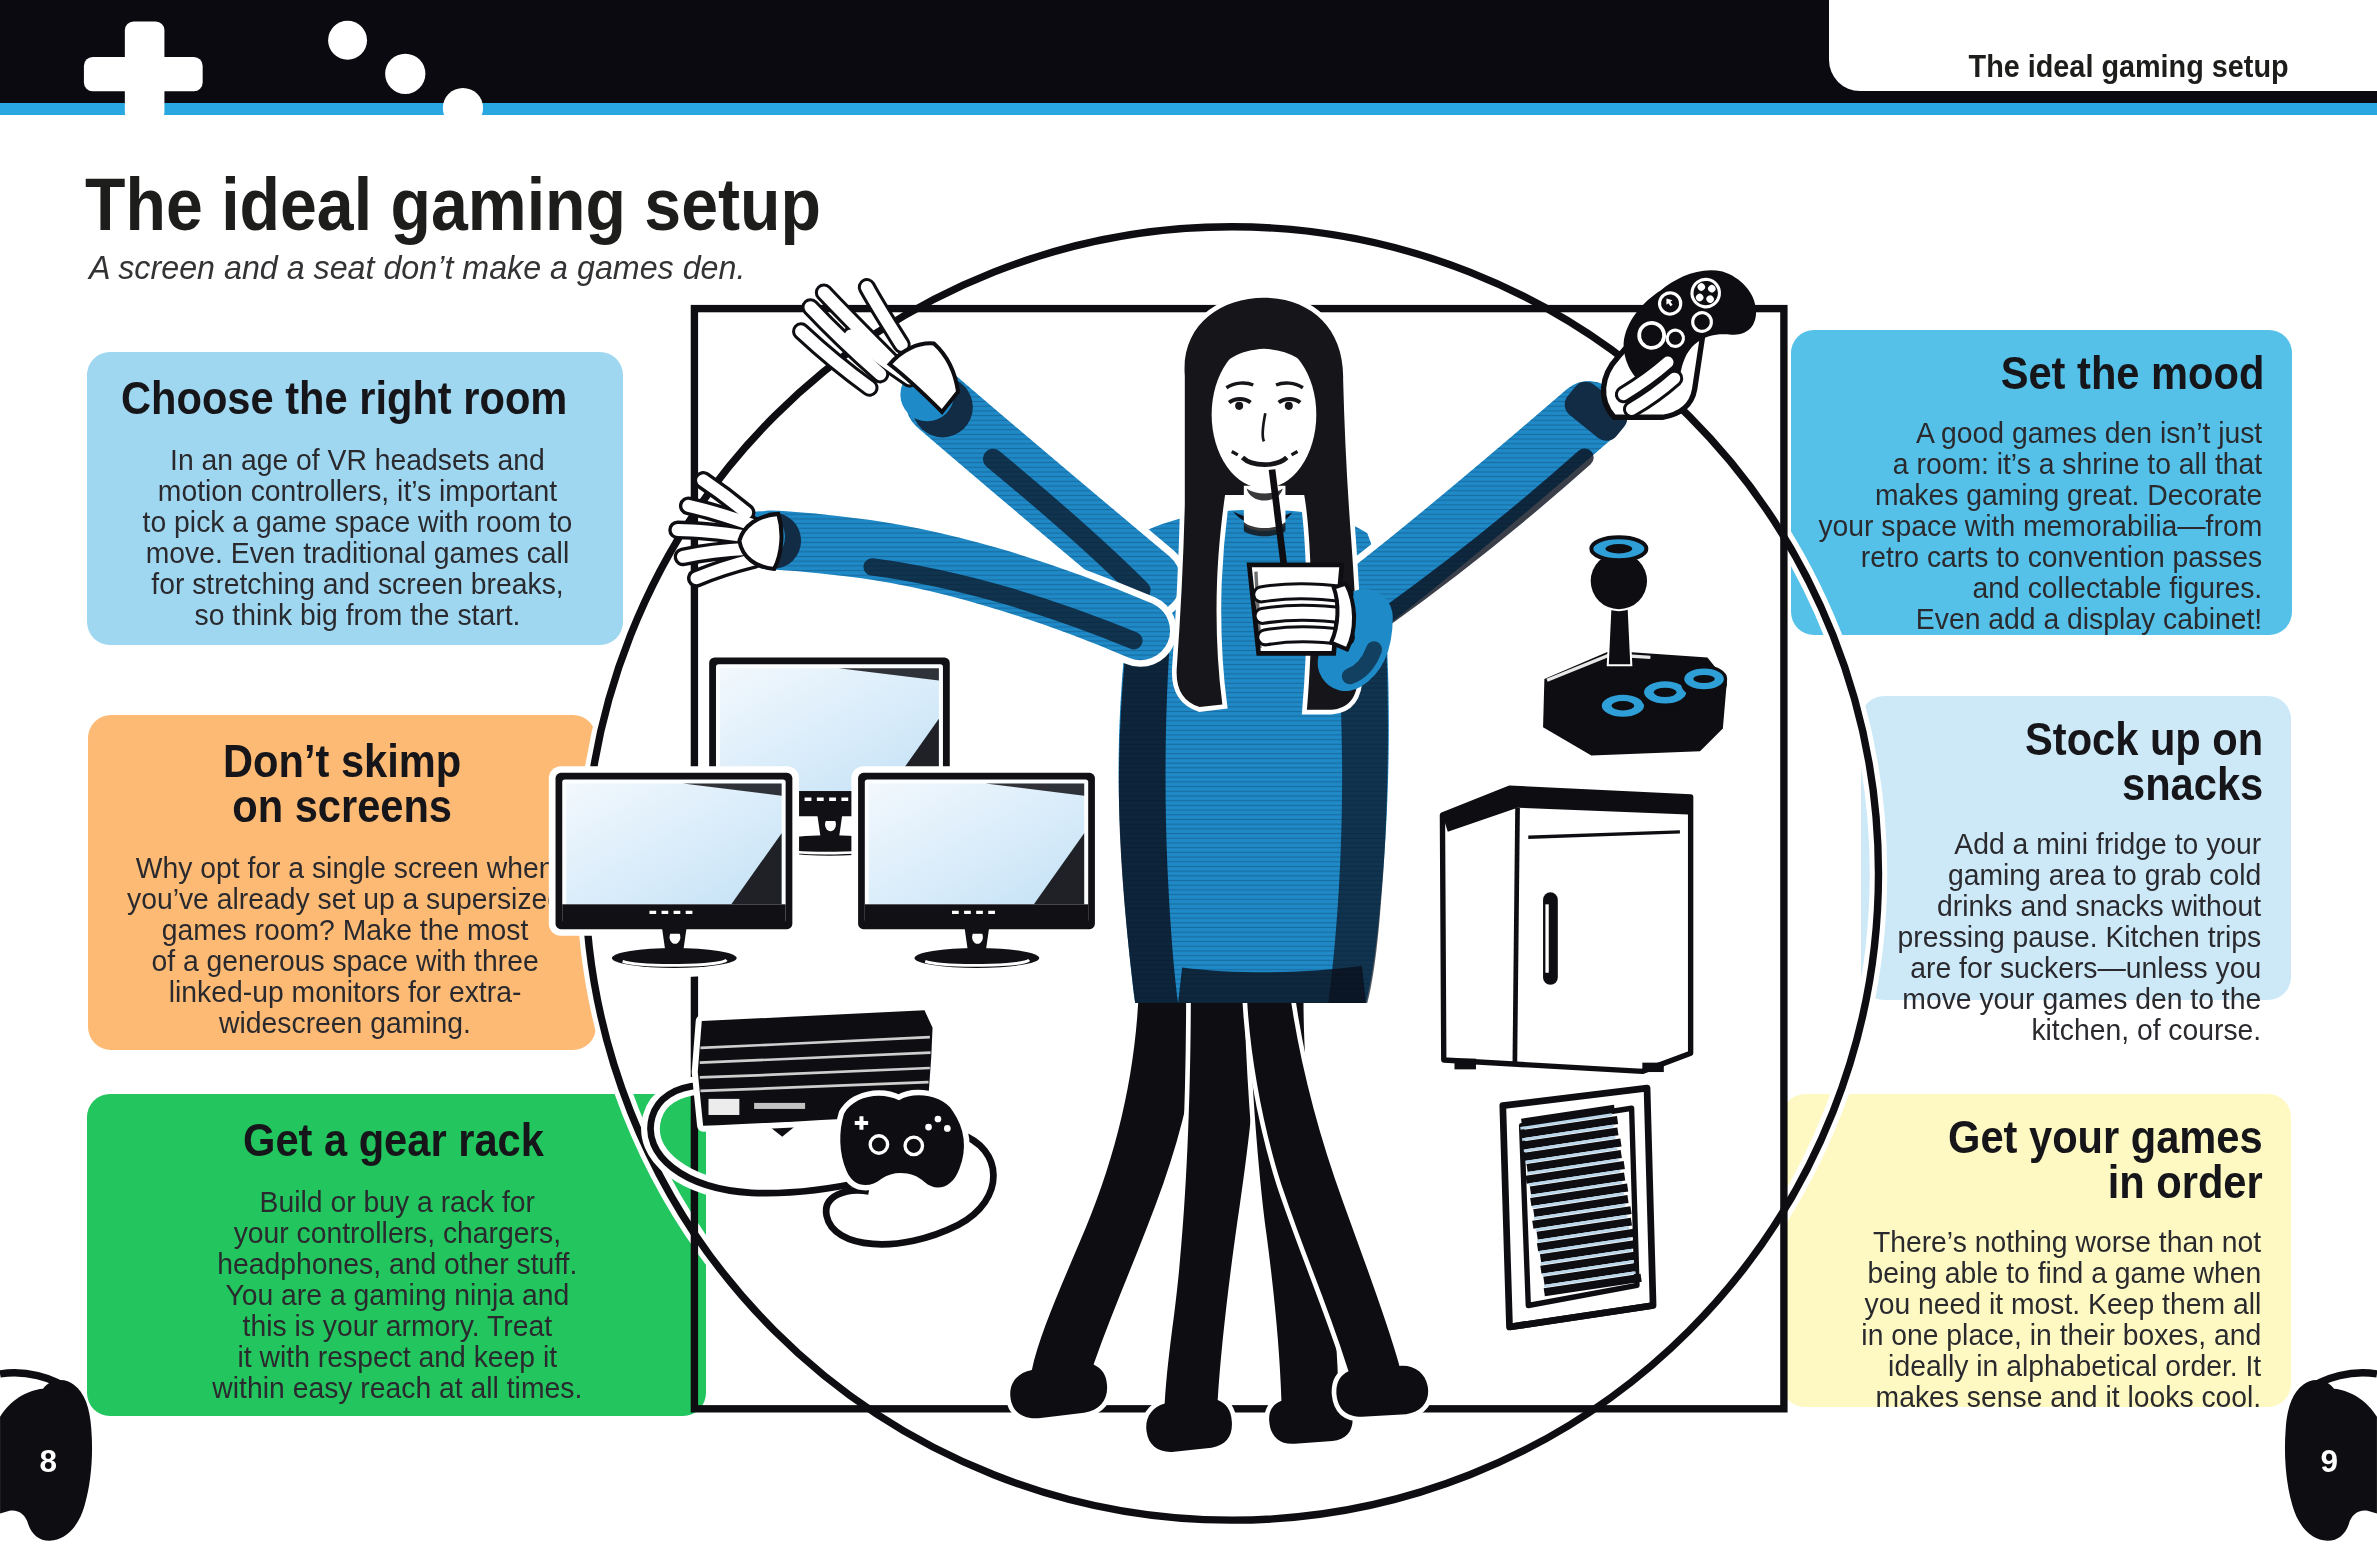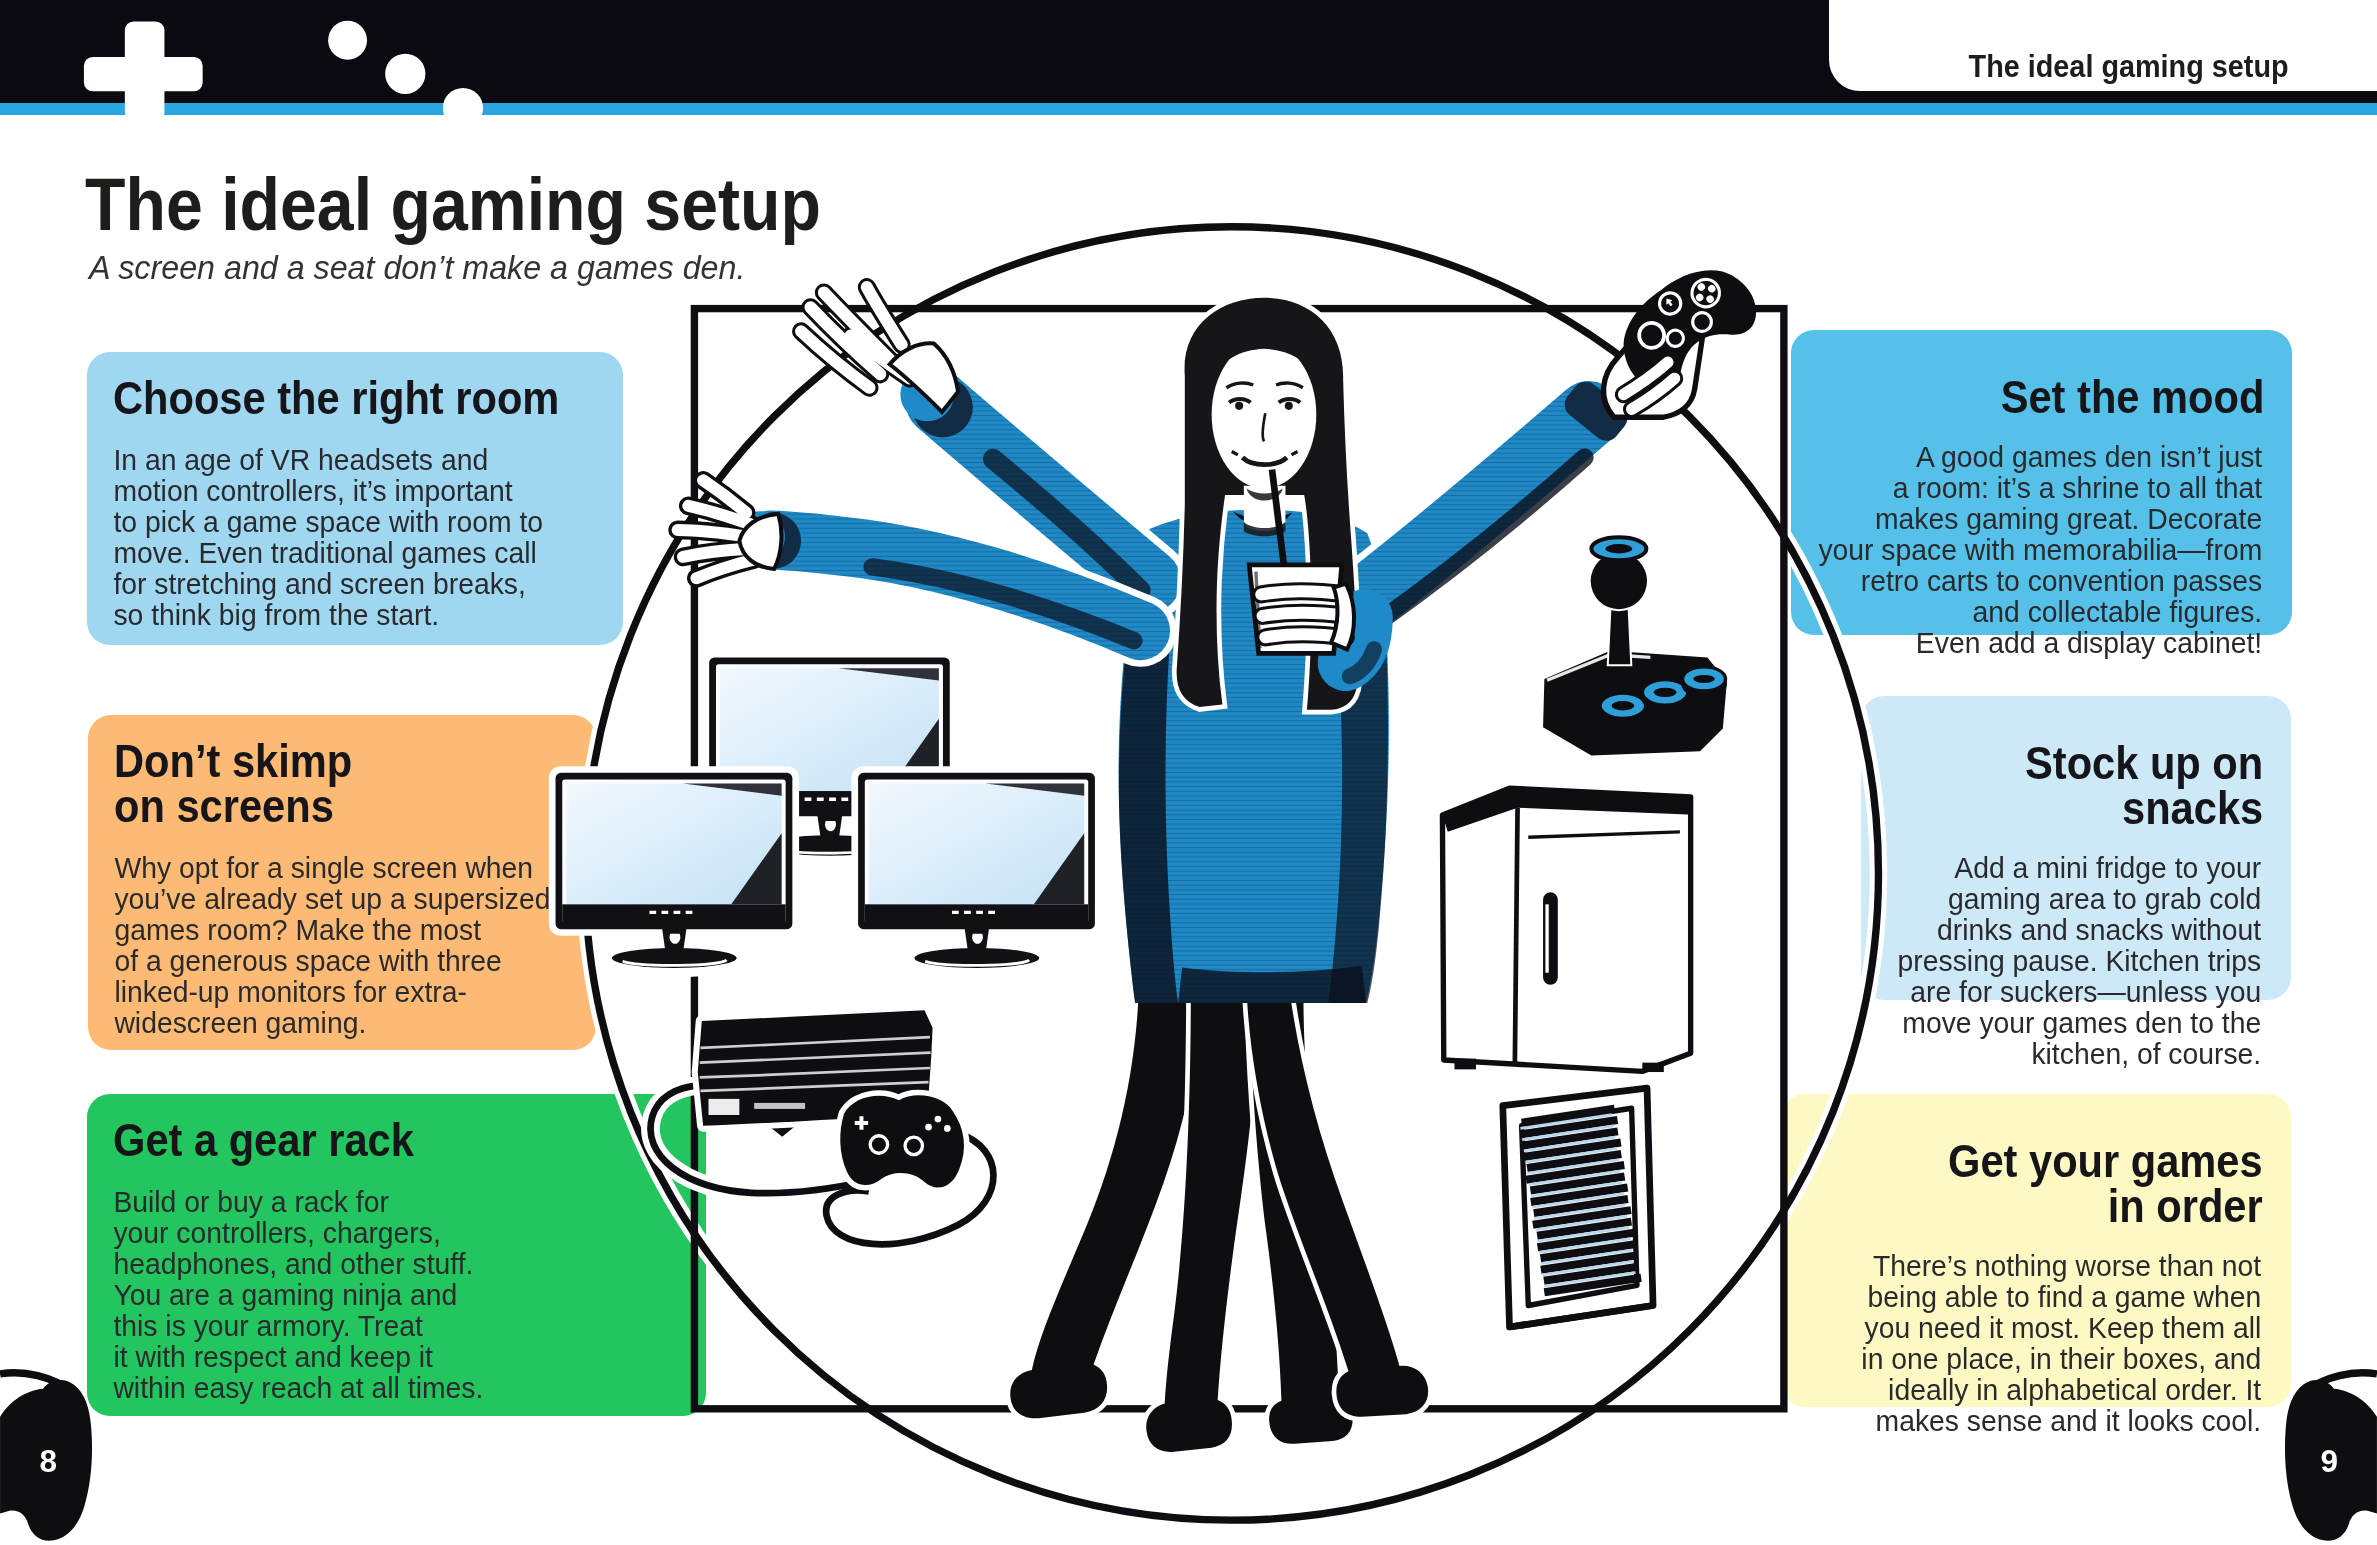--- a/index.html
+++ b/index.html
@@ -8,28 +8,28 @@
 #hbar{left:0;top:0;width:2377px;height:103px;background:#0a0a10;}
 #brule{left:0;top:103px;width:2377px;height:12px;background:#28a7e0;}
 #tab{left:1829px;top:0;width:549px;height:91px;background:#ffffff;border-radius:0 0 0 31px;}
 #tabtitle{right:88px;top:50px;font-size:32px;line-height:32px;font-weight:bold;color:#1d1d1b;white-space:nowrap;transform:scaleX(0.9);transform-origin:right;}
 #title{left:85px;top:168px;font-size:74px;font-weight:bold;color:#1d1d1b;line-height:74px;white-space:nowrap;transform:scaleX(0.895);transform-origin:left;}
 #subtitle{left:89px;top:250px;font-size:34px;font-style:italic;color:#333336;line-height:35px;white-space:nowrap;transform:scaleX(0.948);transform-origin:left;}
 .box{border-radius:23px;}
 .box h2{margin:0;padding:23.5px 0 0 0;font-size:46px;line-height:45px;font-weight:bold;color:#16161a;}
 .box h2 span{display:inline-block;transform:scaleX(0.905);}
 .box p{margin:0;padding:23px 0 0 0;font-size:29.5px;line-height:31px;color:#2a2a2e;display:block;transform:scaleX(0.96);}
-.lbox{text-align:left;}
+.lbox{text-align:center;}
 .lbox h2,.lbox p{padding-left:25.5px;}
 .lbox p{transform-origin:left;padding-left:27.5px;}
 .lbox h2 span{transform-origin:left;}
 .rbox{text-align:right;}
 .rbox h2,.rbox p{padding-right:28px;}
 .rbox p{transform-origin:right;padding-right:31px;}
-.rbox h2{padding-top:21px;margin-top:24px;}
+.rbox h2{padding-top:21px;}
 .rbox p{padding-top:21px;}
 .rbox h2 span{transform-origin:right;}
 #boxL1{left:87px;top:352px;width:536px;height:293px;background:#9fd7f1;}
 #boxL2{left:88px;top:715px;width:508px;height:335px;background:#fdba74;}
 #boxL3{left:87px;top:1094px;width:619px;height:322px;background:#22c55e;}
 #boxR1{left:1791px;top:330px;width:501px;height:305px;background:#55c1e8;}
 #boxR2{left:1861px;top:696px;width:430px;height:304px;background:#cde9f8;}
 #boxR3{left:1782px;top:1094px;width:509px;height:313px;background:#fef9c3;}
 #art{left:0;top:0;width:2377px;height:1545px;}
 </style>

